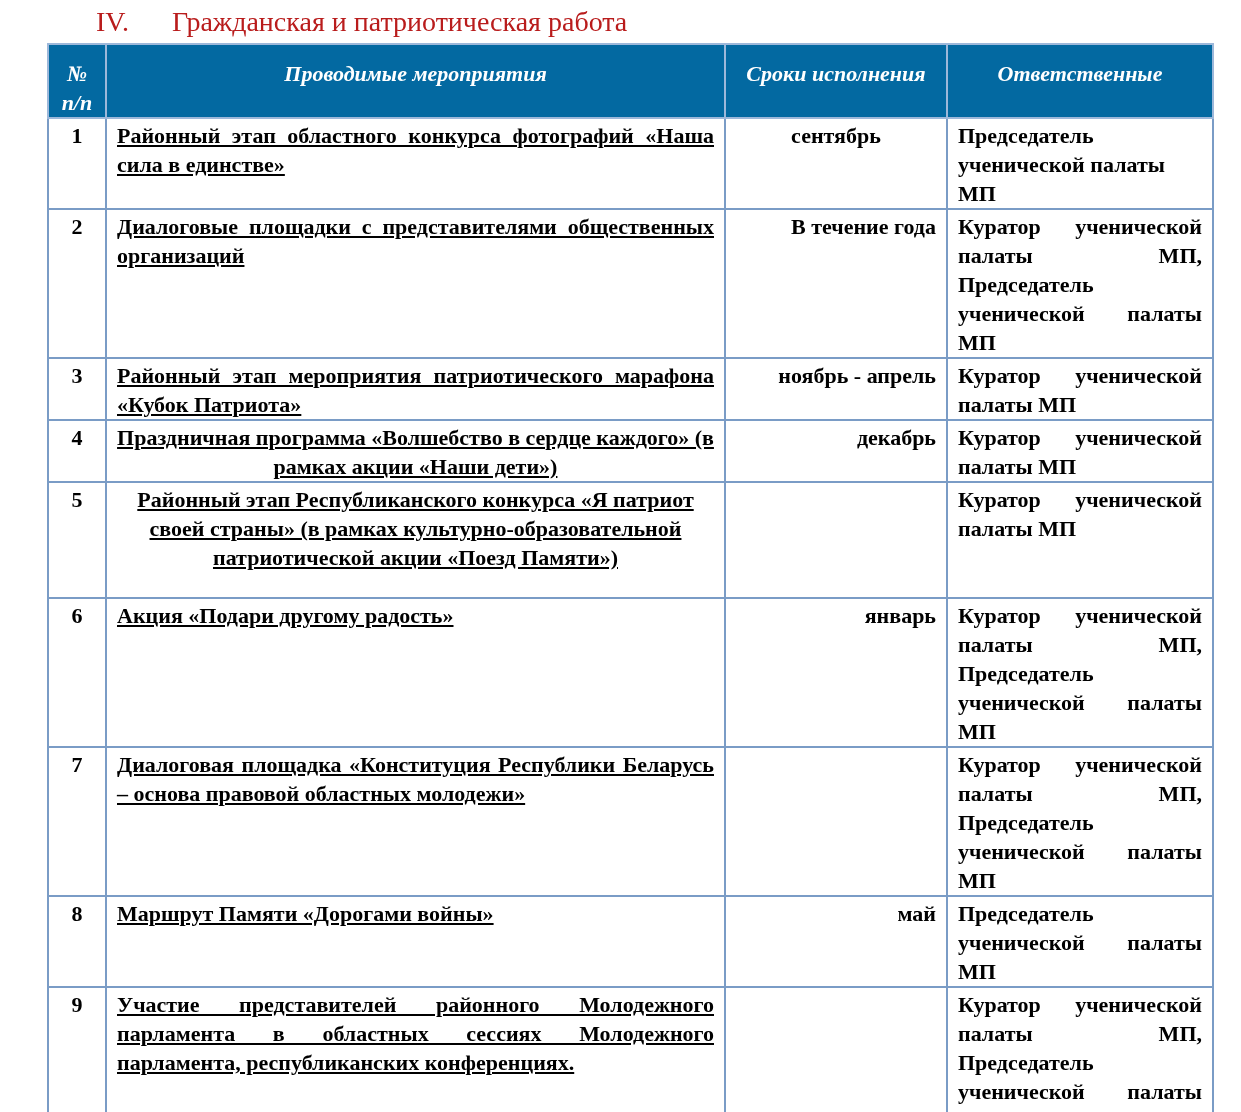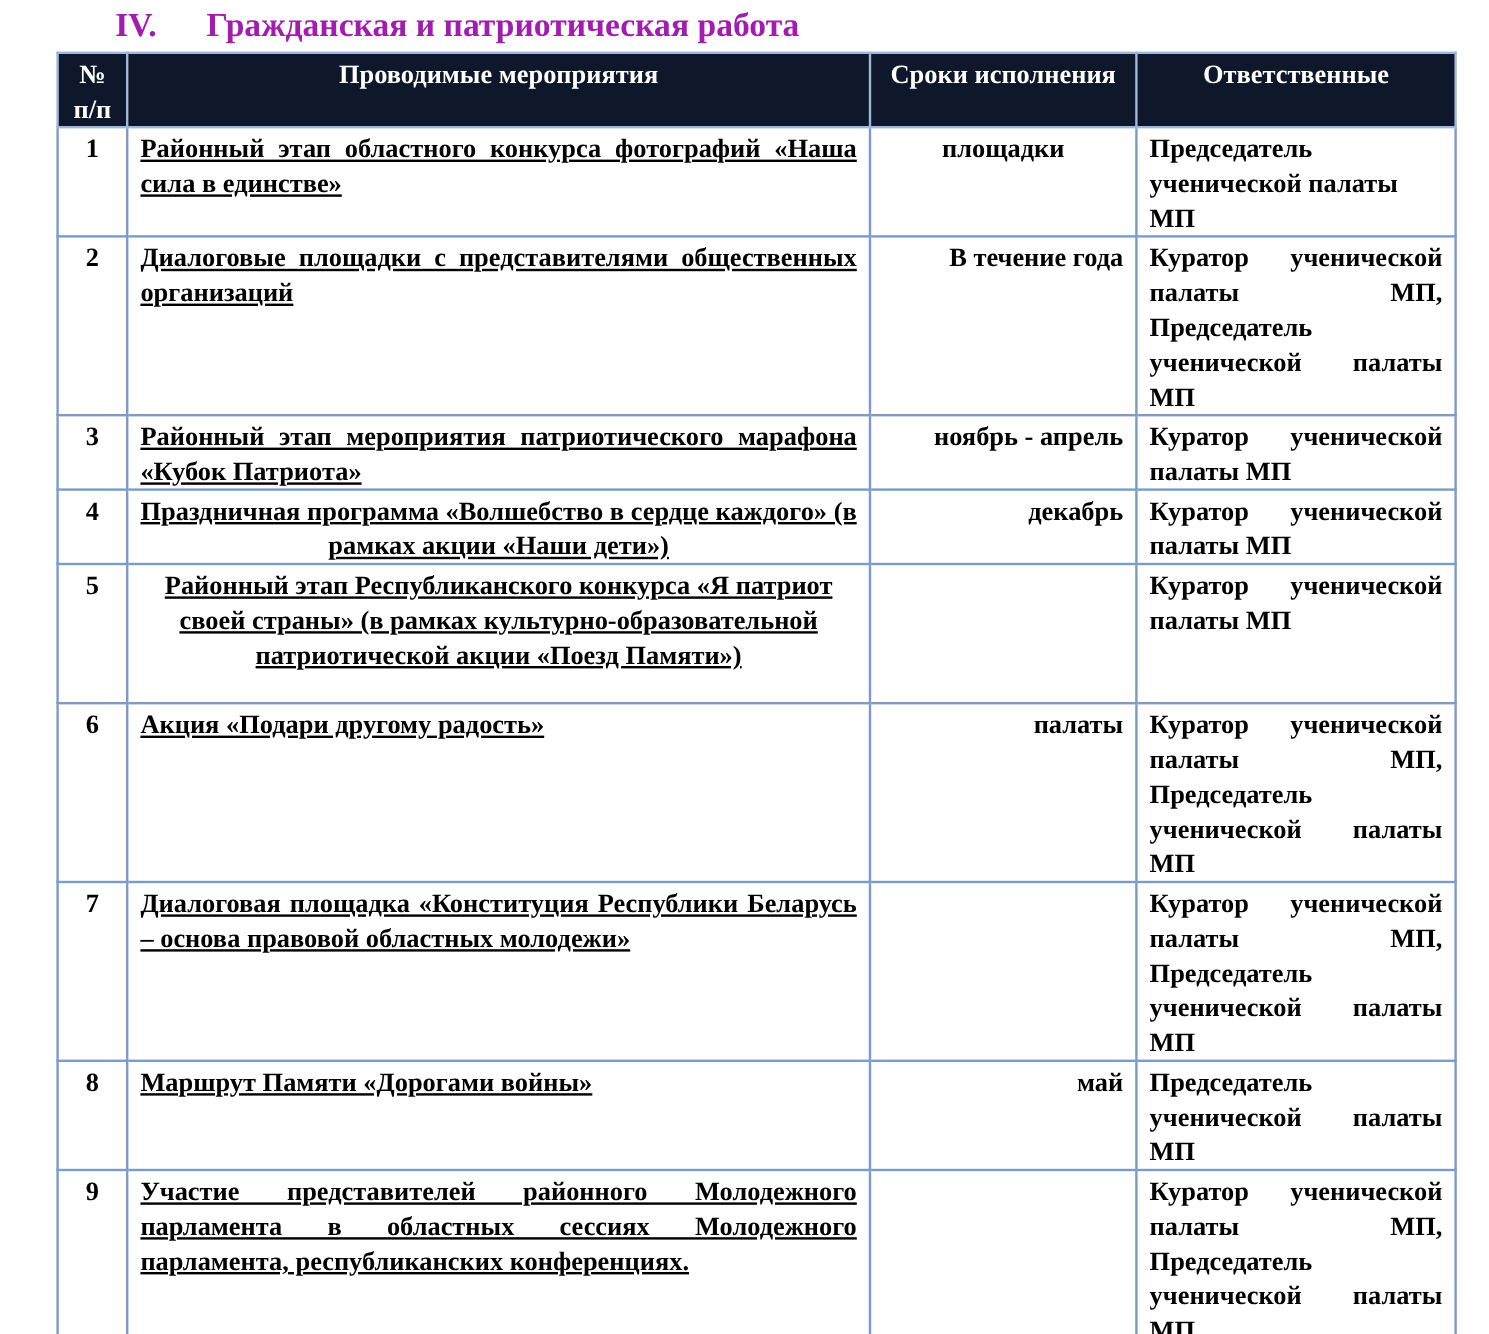--- a/index.html
+++ b/index.html
@@ -1,26 +1,26 @@
 <!DOCTYPE html>
 <html><head>
   <meta charset="utf-8">
   <style>
     html, body { margin: 0; padding: 0; background: #ffffff; }
     body { width: 1241px; height: 1112px; position: relative; overflow: hidden;
            font-family: "Liberation Serif", "DejaVu Serif", serif; color: #000; }
     .heading { position: absolute; left: 96px; top: 6px; margin: 0;
-               font-size: 28px; font-weight: bold; color: #a21caf; white-space: nowrap; }
+               font-size: 28px; font-weight: normal; color: #b91c1c; white-space: nowrap; }
     .heading .num { display: inline-block; width: 76px; }
     table.plan { position: absolute; left: 47px; top: 43px; width: 1165px;
                  border-collapse: collapse; table-layout: fixed; }
     table.plan th, table.plan td { border: 2px solid #7a9cc6; vertical-align: top;
                  padding: 2px 10px 0 10px; font-size: 22px; line-height: 29px; font-weight: bold; }
-    table.plan thead th { background: #0f172a; color: #ffffff; 
-                 font-weight: bold; text-align: center; border-color: #9db8da; height: 56px; padding-top: 2px; }
+    table.plan thead th { background: #0369a1; color: #ffffff; font-style: italic;
+                 font-weight: bold; text-align: center; border-color: #9db8da; height: 56px; padding-top: 14px; }
     table.plan thead tr { border: 2px solid #4f81bd; }
     td.c-num { text-align: center; padding-left: 2px; padding-right: 2px; }
     td.c-event { text-align: justify; text-decoration: underline; }
     td.c-term { text-align: right; }
     td.c-term.center { text-align: center; }
     td.c-resp { text-align: justify; }
     col.w-num { width: 58px; } col.w-event { width: 619px; } col.w-term { width: 222px; } col.w-resp { width: 266px; }
   </style>
 </head>
 <body>
@@ -41,21 +41,21 @@
       <th>№ п/п</th>
       <th>Проводимые мероприятия</th>
       <th>Сроки исполнения</th>
       <th>Ответственные</th>
     </tr>
   </thead>
   <tbody>
     <tr style="height:90px">
       <td class="c-num">1</td>
       <td class="c-event">Районный этап областного конкурса фотографий «Наша сила в единстве»</td>
-      <td class="c-term center">площадки</td>
+      <td class="c-term center">сентябрь</td>
       <td class="c-resp" style="text-align:left">Председатель ученической палаты МП</td>
     </tr>
     <tr style="height:146px">
       <td class="c-num">2</td>
       <td class="c-event">Диалоговые площадки с представителями общественных организаций</td>
       <td class="c-term">В течение года</td>
       <td class="c-resp">Куратор ученической палаты МП, Председатель ученической палаты МП</td>
     </tr>
     <tr style="height:60px">
       <td class="c-num">3</td>
@@ -71,21 +71,21 @@
     </tr>
     <tr style="height:116px">
       <td class="c-num">5</td>
       <td class="c-event" style="text-align:center">Районный этап Республиканского конкурса «Я патриот своей страны» (в рамках культурно-образовательной патриотической акции «Поезд Памяти»)</td>
       <td class="c-term"></td>
       <td class="c-resp">Куратор ученической палаты МП</td>
     </tr>
     <tr style="height:146px">
       <td class="c-num">6</td>
       <td class="c-event">Акция «Подари другому радость»</td>
-      <td class="c-term">палаты</td>
+      <td class="c-term">январь</td>
       <td class="c-resp">Куратор ученической палаты МП, Председатель ученической палаты МП</td>
     </tr>
     <tr style="height:146px">
       <td class="c-num">7</td>
       <td class="c-event">Диалоговая площадка «Конституция Республики Беларусь – основа правовой областных молодежи»</td>
       <td class="c-term"></td>
       <td class="c-resp">Куратор ученической палаты МП, Председатель ученической палаты МП</td>
     </tr>
     <tr style="height:88px">
       <td class="c-num">8</td>

